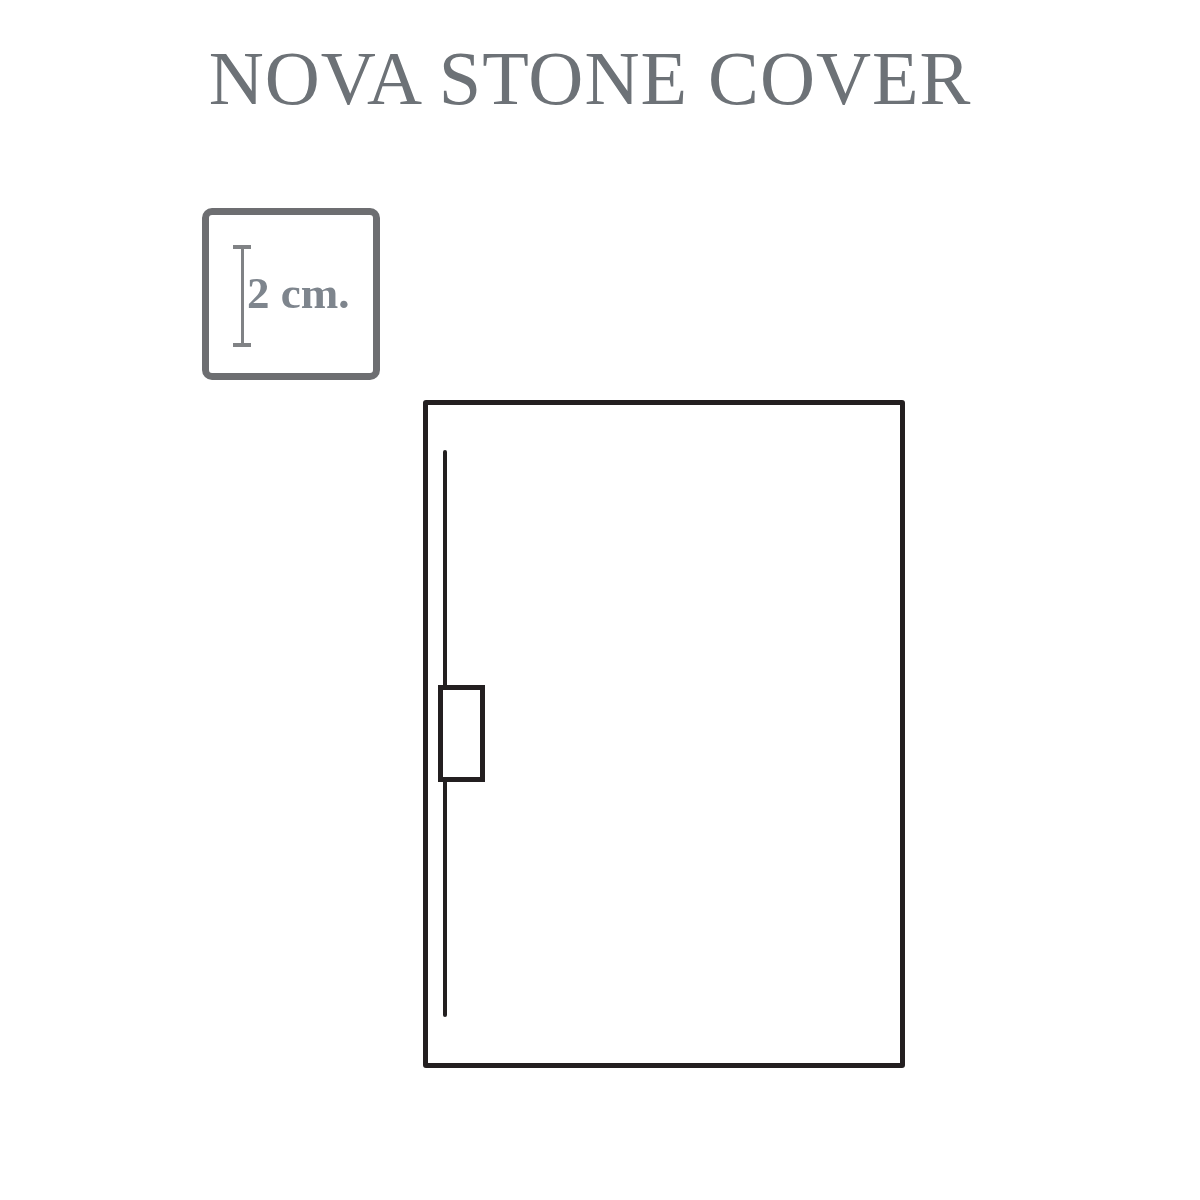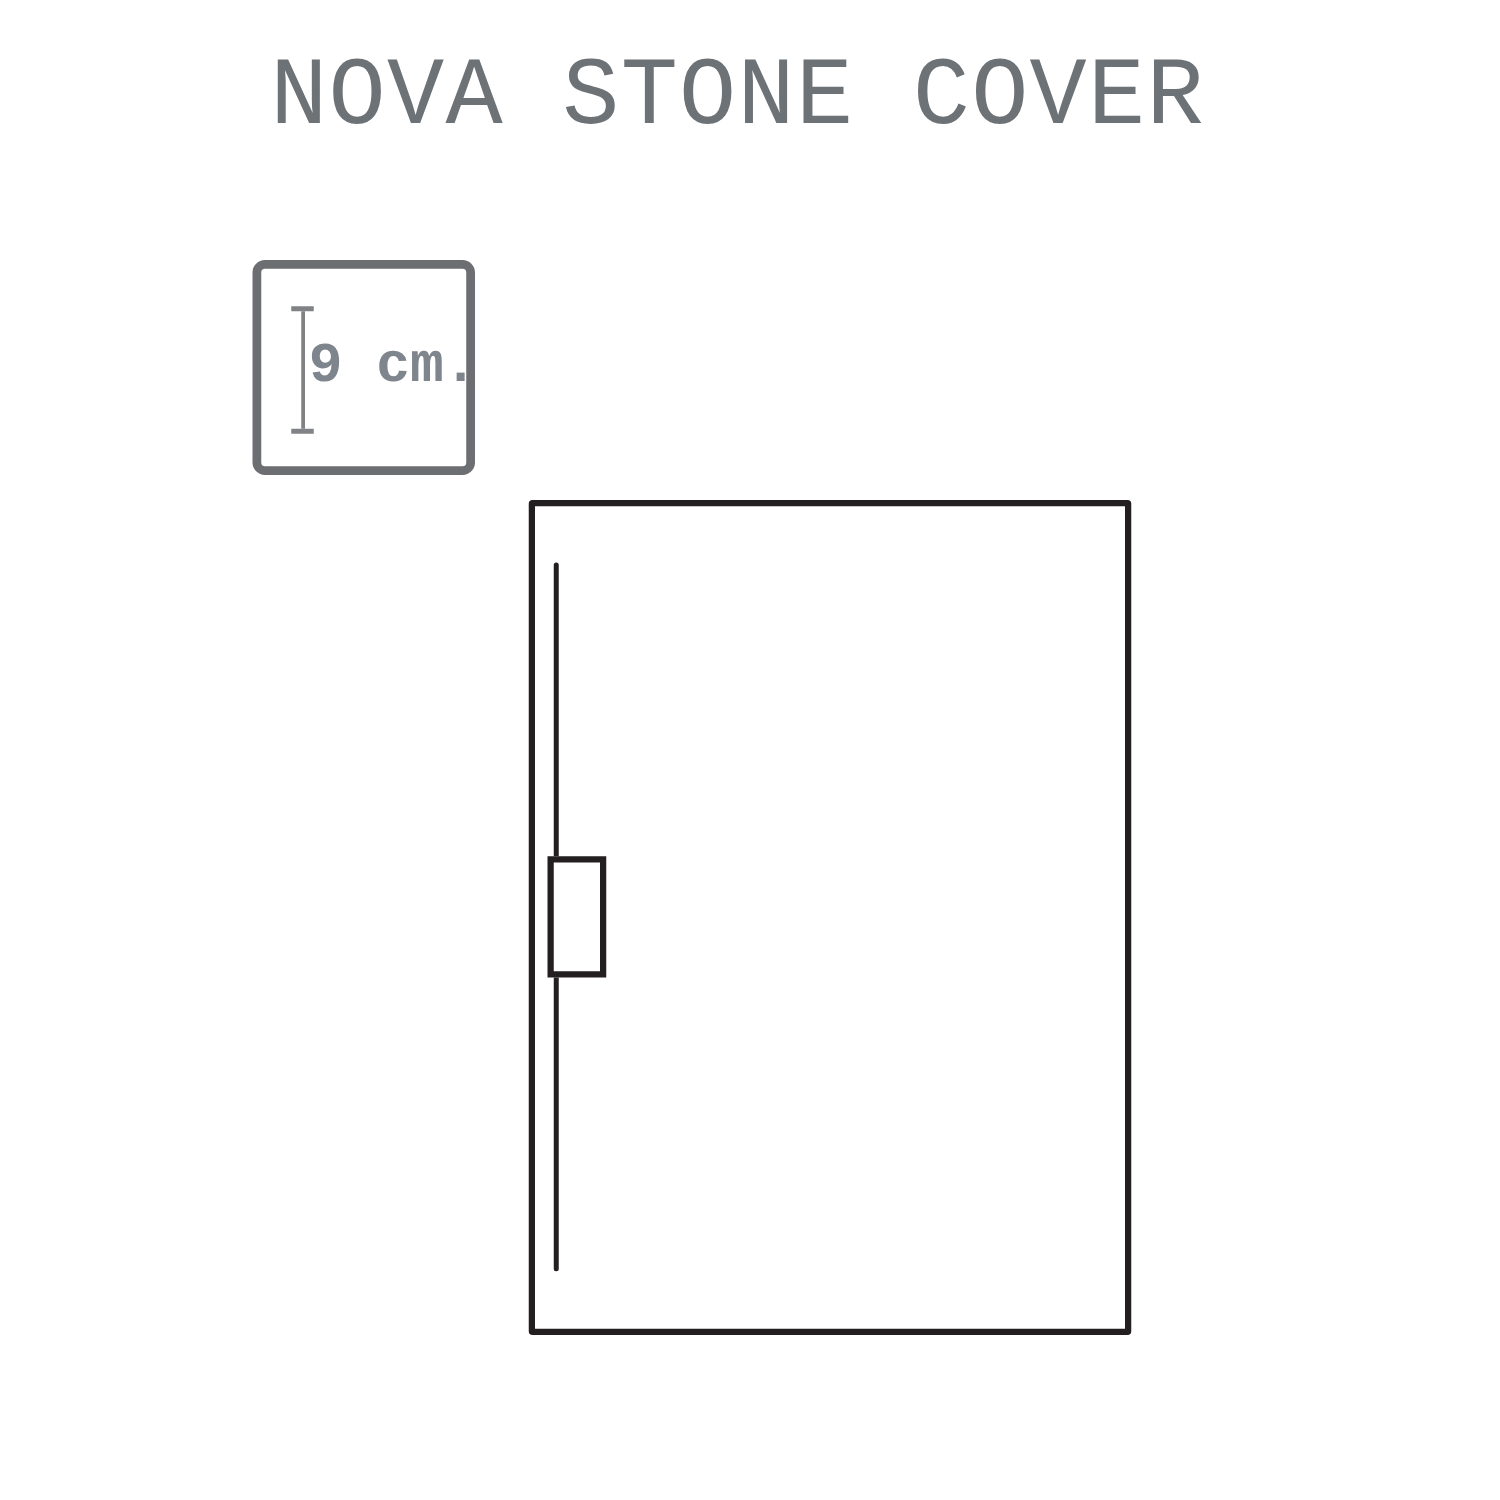--- a/index.html
+++ b/index.html
@@ -6,21 +6,21 @@
     margin: 0;
     padding: 0;
     background: #ffffff;
   }
   .canvas {
     position: relative;
     width: 971px;
     height: 1200px;
     background: #ffffff;
     overflow: hidden;
-    font-family: Liberation Mono, monospace;
+    font-family: Liberation Serif, serif;
   }
 
   
   .page-title {
     position: absolute;
     top: 40px;
     left: 0;
     width: 1180px;
     margin: 0;
     text-align: center;
@@ -111,21 +111,21 @@
 <body>
 
 <div class="canvas">
 
   <h1 class="page-title">NOVA STONE COVER</h1>
 
   <div class="thickness-box">
     <span class="ruler">
       <span class="ruler-bar"></span>
     </span>
-    <span class="thickness-label">9 cm.</span>
+    <span class="thickness-label">2 cm.</span>
   </div>
 
   <div class="tray">
     <span class="channel-line"></span>
     <span class="drain"></span>
   </div>
 
 </div>
 
 </body></html>

